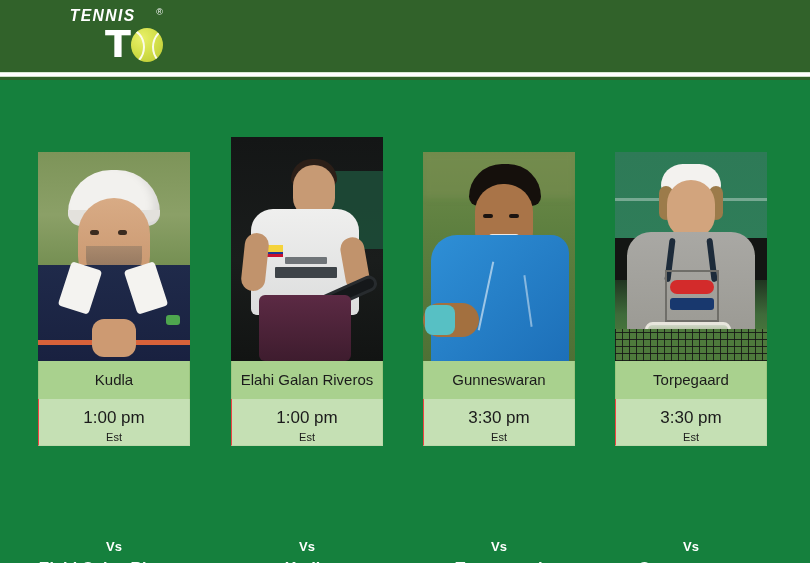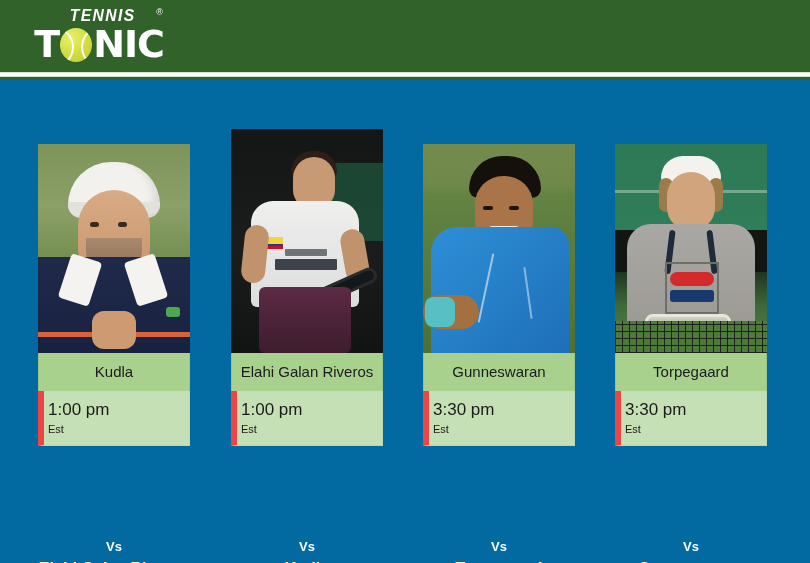--- a/index.html
+++ b/index.html
@@ -111,21 +111,21 @@
        #ffffff 3px, #ffffff 6px,
        #cfe0c9 6px, #cfe0c9 7px,
        #31622a 7px, #31622a 10px);
   }
 
   
   .board {
     position: relative;
     width: 810px;
     height: 483px;
-    background: #0369a1;
+    background: #15803d;
   }
 
   .card {
     position: absolute;
     width: 152px;
     bottom: 117px;      
     display: flex;
     flex-direction: column;
   }
 
@@ -143,22 +143,23 @@
     font-weight: 400;
     text-align: center;
     line-height: 21px;
     padding: 8px 4px 9px 4px;
     border-left: 1px solid #9cc67f;
     border-right: 1px solid #9cc67f;
   }
 
   .card-time {
     background: #c5e0b4;
-    padding: 9px 4px 8px 4px;
-    border-left: 6px solid #ef4444;
+    padding: 9px 4px 0 4px;
+    text-align: center;
+    border-left: 1px solid #ef4444;
     border-right: 1px solid #bcd8aa;
     border-bottom: 1px solid #bcd8aa;
   }
   .time-main {
     color: #1b1b1b;
     font-size: 17px;
     font-weight: 400;
     line-height: 20px;
   }
   .time-zone {
@@ -279,21 +280,20 @@
 <body>
 
 <div class="header">
 
   <div class="logo">
     <div class="logo-reg">®</div>
     <div class="logo-top">TENNIS</div>
     <div class="logo-main">
       <span class="lt">T</span>
       <span class="tennis-ball"></span>
-      <span class="lt">NIC</span>
     </div>
   </div>
 </div>
 <div class="header-rule"></div>
 
 <div class="board">
 
   <div class="card" style="left:38px;">
     <div class="card-photo" style="height:209px;">
       <div class="ph p1">

